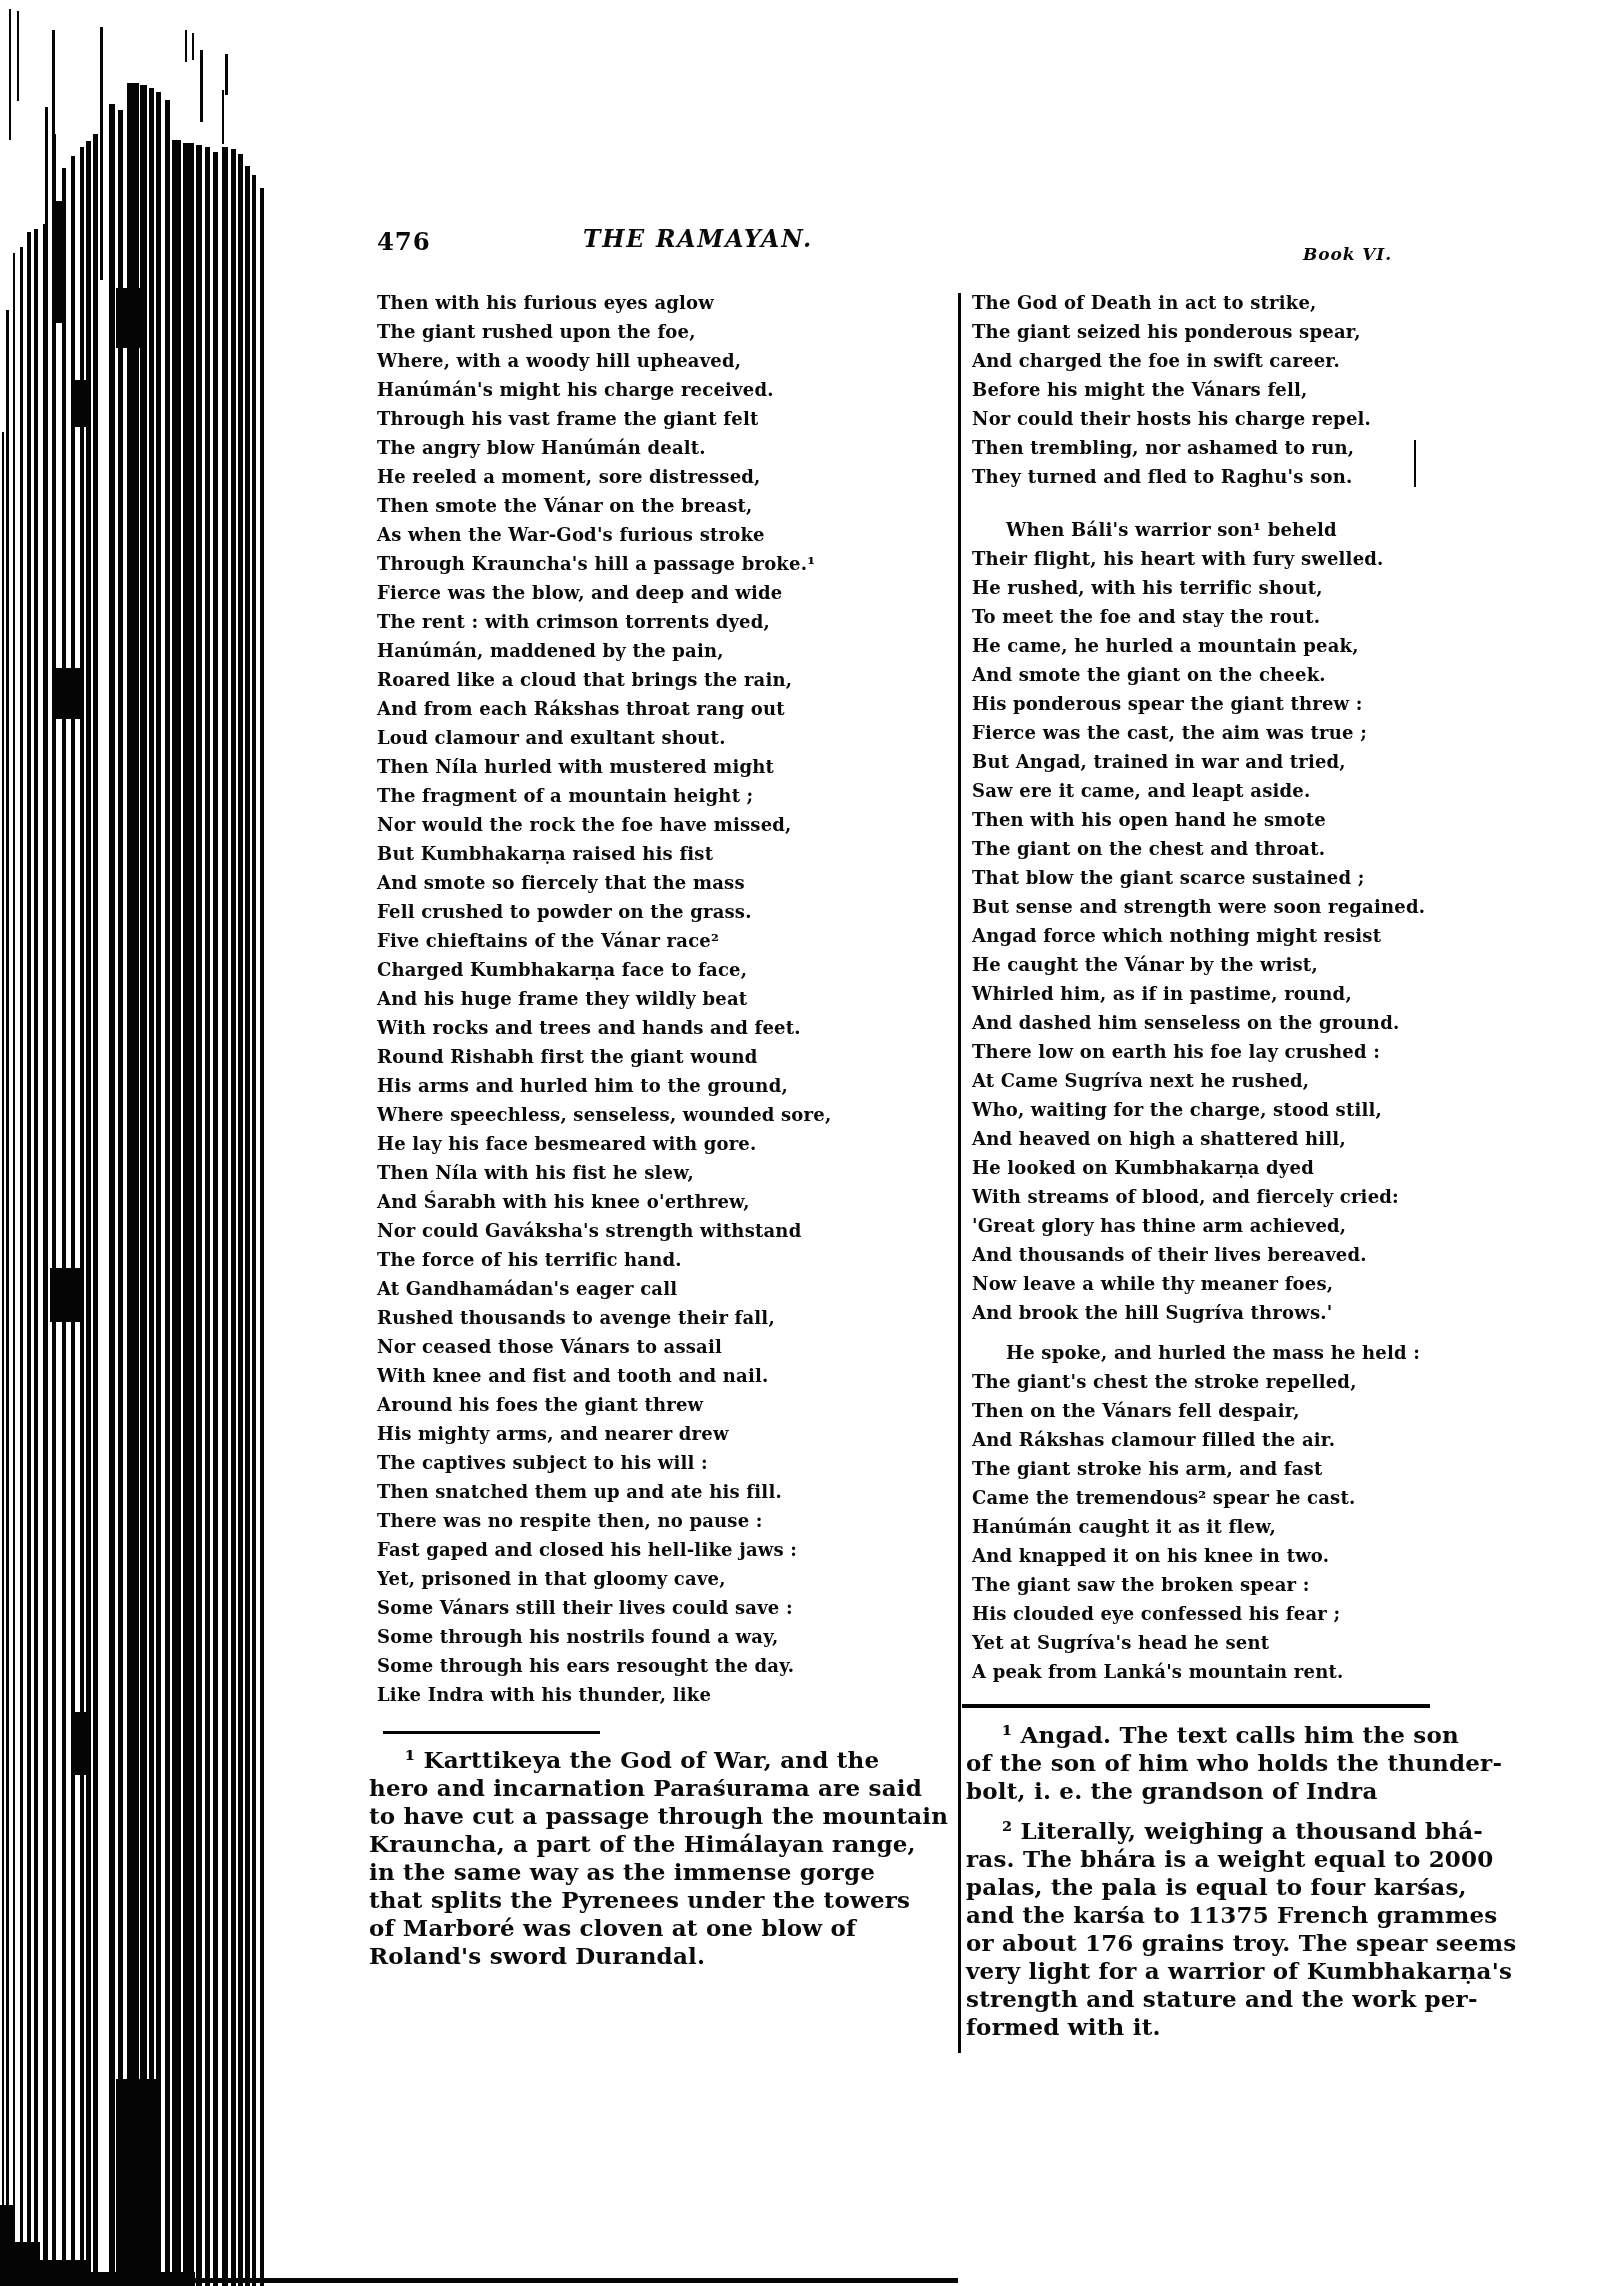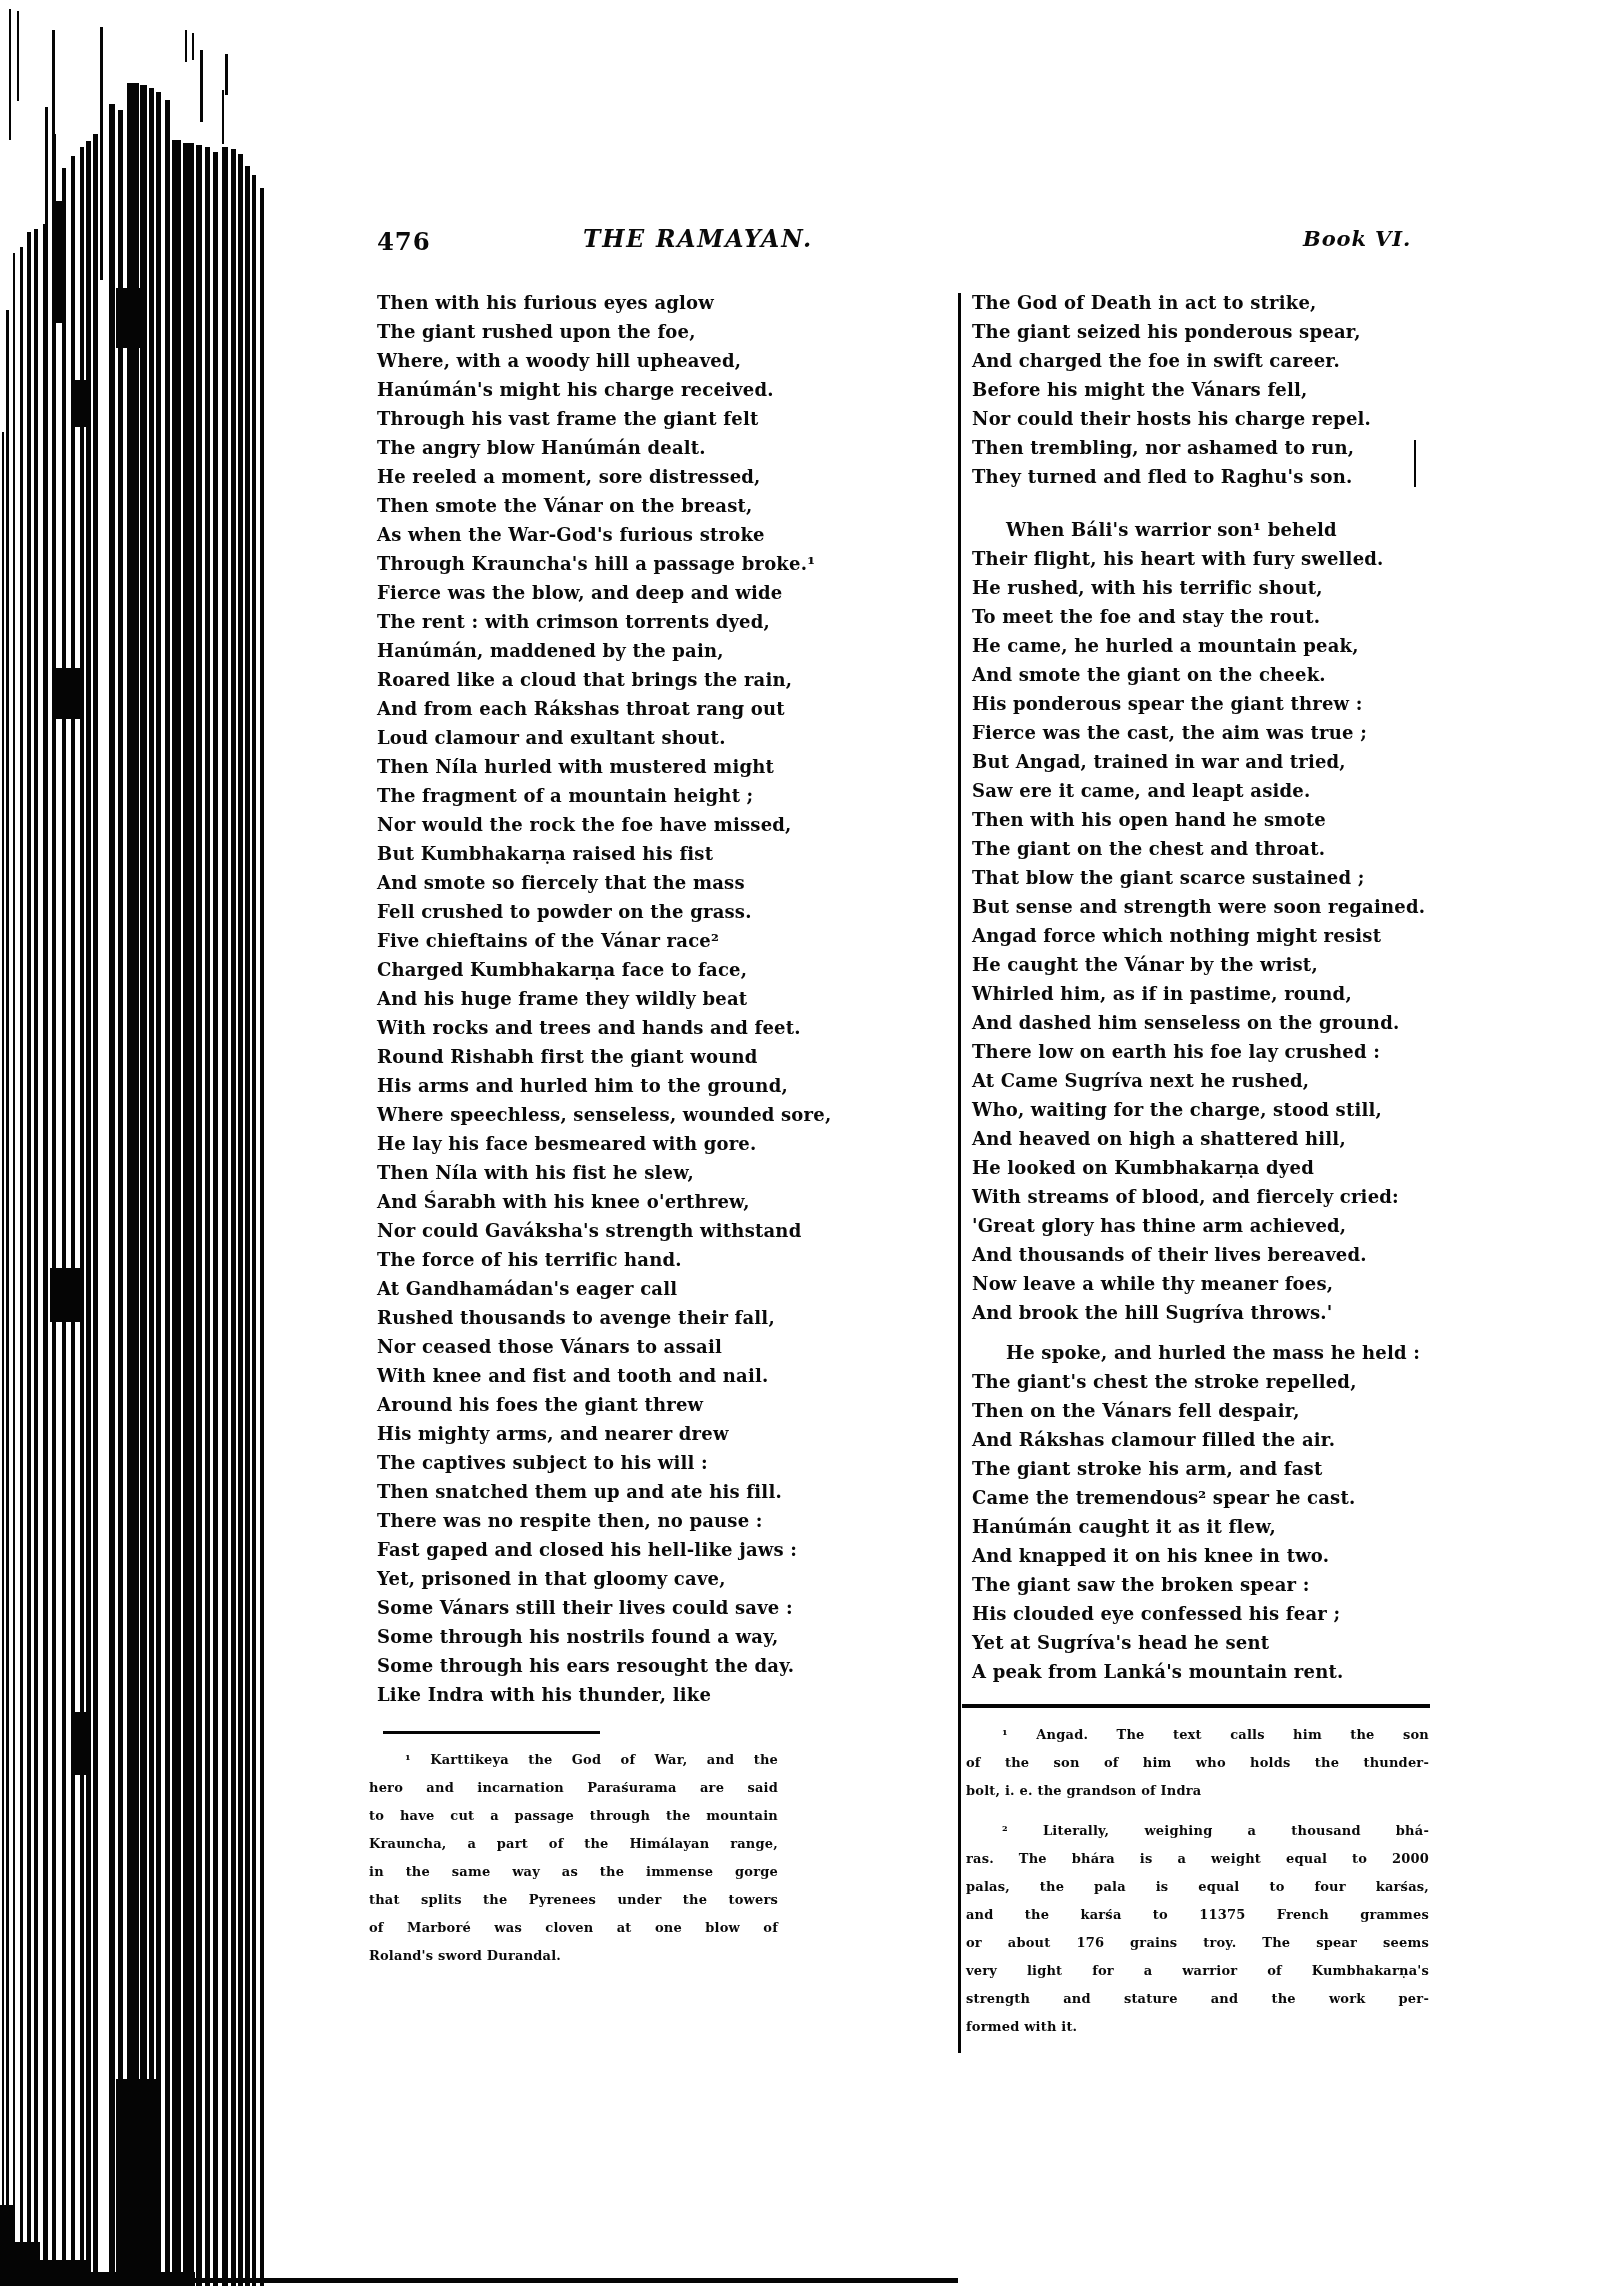--- a/index.html
+++ b/index.html
@@ -17,43 +17,43 @@
   
   .page-number{
     left:377px;top:227px;
     font-size:24.4px;font-weight:700;letter-spacing:0.9px;
   }
   .page-title{
     left:583px;top:225px;
     font-size:23.5px;font-weight:700;font-style:italic;letter-spacing:1.8px;
   }
   .book-label{
-    left:1303px;top:226px;
-    font-size:21px;font-weight:700;font-style:italic;letter-spacing:0.9px;
+    left:1303px;top:244px;
+    font-size:17px;font-weight:700;font-style:italic;letter-spacing:0.9px;
   }
   
   .col-left{left:377px;top:288px;width:398px;}
   .col-right{left:972px;top:288px;width:463px;}
   .verse .tline{
     font-size:18px;font-weight:700;line-height:29px;
     white-space:nowrap;letter-spacing:0.2px;
   }
   .para.mt-a{margin-top:24.4px;}
   .para.mt-b{margin-top:11px;}
   .para.indent .tline:first-child{padding-left:34px;}
   
   .divider{left:958px;top:293px;width:2.7px;height:1760px;background:#050505;}
   .edge-mark{left:1414px;top:440px;width:1.8px;height:47px;background:#050505;}
   
   .rule-left{left:383px;top:1731px;width:217px;height:2.7px;background:#050505;}
   .rule-right{left:962px;top:1704px;width:468px;height:3.6px;background:#050505;}
   .fn-left{left:369px;top:1746px;width:409px;}
   .fn-right{left:966px;top:1721px;width:463px;}
   .fnote .tline{
-    font-size:13px;font-weight:700;line-height:28px;
+    font-size:23px;font-weight:700;line-height:28px;
     letter-spacing:0.2px;
     text-align:justify;text-align-last:justify;
     white-space:nowrap;
   }
   .fnote .tline.last{text-align-last:left;white-space:nowrap;}
   .fnote .para.findent .tline:first-child{padding-left:36px;}
   .fn-left .para + .para{margin-top:12.7px;}
   .fn-right .para + .para{margin-top:11.8px;}
 </style>
 </head>

